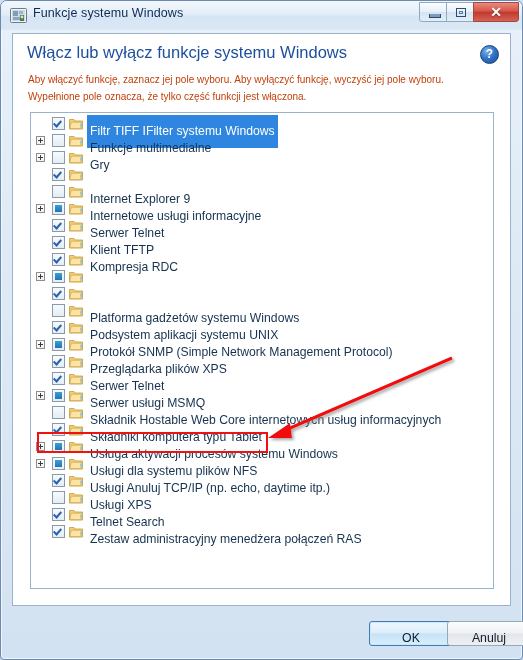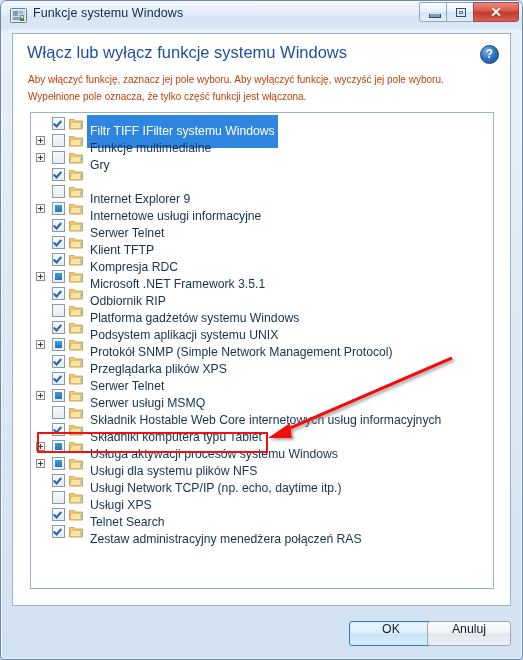--- a/index.html
+++ b/index.html
@@ -258,24 +258,25 @@
   
   .btn {
     position: absolute;
     width: 84px;
     height: 25px;
     box-sizing: border-box;
     font-size: 12.3px;
     color: #0f1c2b;
     border-radius: 3px;
     display: flex;
-    align-items: flex-start;
+    align-items: flex-end;
     justify-content: center;
     border: 1px solid #9aa7b4;
     background: linear-gradient(to bottom, #fbfcfd 0%, #f0f2f4 46%, #e2e6ea 52%, #edf0f3 100%);
+    margin-left: 20px;
   }
   .btn.default {
     border: 1px solid #3c7fb1;
     box-shadow: inset 0 0 0 1px #d0e6f8;
     background: linear-gradient(to bottom, #eef7fd 0%, #ddeefb 46%, #c5e3f8 52%, #dbeefb 100%);
   }
   #btn-ok { left: 348px; top: 620px; }
   #btn-cancel { left: 426px; top: 620px; }
 
   
@@ -420,30 +421,28 @@
               <div class="rowlabel">Kompresja RDC</div>
             </div>
             <div class="row">
               <div class="expander"></div>
               <div class="cb partial"></div>
               <svg class="folder" viewBox="0 0 14 13">
                 <path d="M0.5 2.5 L5 2.5 L6.2 4 L13.5 4 L13.5 12 L0.5 12 Z" fill="#f3cd76" stroke="#c69a3e" stroke-width="0.8"></path>
                 <path d="M2.2 5.2 L13.2 5.2 L11.6 11.6 L0.8 11.6 Z" fill="#fbe4a4" stroke="#cfa94c" stroke-width="0.7"></path>
                 <rect x="11.3" y="6.6" width="1.7" height="3" fill="#7ec6e8"></rect>
               </svg>
-              <div class="rowlabel">Microsoft .NET Framework 3.5.1</div>
-            </div>
-            <div class="row">
-              <div class="cb checked"></div>
-              <svg class="folder" viewBox="0 0 14 13">
-                <path d="M0.5 2.5 L5 2.5 L6.2 4 L13.5 4 L13.5 12 L0.5 12 Z" fill="#f3cd76" stroke="#c69a3e" stroke-width="0.8"></path>
-                <path d="M2.2 5.2 L13.2 5.2 L11.6 11.6 L0.8 11.6 Z" fill="#fbe4a4" stroke="#cfa94c" stroke-width="0.7"></path>
-                <rect x="11.3" y="6.6" width="1.7" height="3" fill="#7ec6e8"></rect>
-              </svg>
-              <div class="rowlabel">Odbiornik RIP</div>
+            </div>
+            <div class="row">
+              <div class="cb checked"></div>
+              <svg class="folder" viewBox="0 0 14 13">
+                <path d="M0.5 2.5 L5 2.5 L6.2 4 L13.5 4 L13.5 12 L0.5 12 Z" fill="#f3cd76" stroke="#c69a3e" stroke-width="0.8"></path>
+                <path d="M2.2 5.2 L13.2 5.2 L11.6 11.6 L0.8 11.6 Z" fill="#fbe4a4" stroke="#cfa94c" stroke-width="0.7"></path>
+                <rect x="11.3" y="6.6" width="1.7" height="3" fill="#7ec6e8"></rect>
+              </svg>
             </div>
             <div class="row">
               <div class="cb"></div>
               <svg class="folder" viewBox="0 0 14 13">
                 <path d="M0.5 2.5 L5 2.5 L6.2 4 L13.5 4 L13.5 12 L0.5 12 Z" fill="#f3cd76" stroke="#c69a3e" stroke-width="0.8"></path>
                 <path d="M2.2 5.2 L13.2 5.2 L11.6 11.6 L0.8 11.6 Z" fill="#fbe4a4" stroke="#cfa94c" stroke-width="0.7"></path>
                 <rect x="11.3" y="6.6" width="1.7" height="3" fill="#7ec6e8"></rect>
               </svg>
               <div class="rowlabel">Platforma gadżetów systemu Windows</div>
             </div>
@@ -532,21 +531,21 @@
               </svg>
               <div class="rowlabel">Usługi dla systemu plików NFS</div>
             </div>
             <div class="row">
               <div class="cb checked"></div>
               <svg class="folder" viewBox="0 0 14 13">
                 <path d="M0.5 2.5 L5 2.5 L6.2 4 L13.5 4 L13.5 12 L0.5 12 Z" fill="#f3cd76" stroke="#c69a3e" stroke-width="0.8"></path>
                 <path d="M2.2 5.2 L13.2 5.2 L11.6 11.6 L0.8 11.6 Z" fill="#fbe4a4" stroke="#cfa94c" stroke-width="0.7"></path>
                 <rect x="11.3" y="6.6" width="1.7" height="3" fill="#7ec6e8"></rect>
               </svg>
-              <div class="rowlabel">Usługi Network TCP/IP (np. echo, daytime itp.)</div>
+              <div class="rowlabel">Usługi Anuluj TCP/IP (np. echo, daytime itp.)</div>
             </div>
             <div class="row">
               <div class="cb"></div>
               <svg class="folder" viewBox="0 0 14 13">
                 <path d="M0.5 2.5 L5 2.5 L6.2 4 L13.5 4 L13.5 12 L0.5 12 Z" fill="#f3cd76" stroke="#c69a3e" stroke-width="0.8"></path>
                 <path d="M2.2 5.2 L13.2 5.2 L11.6 11.6 L0.8 11.6 Z" fill="#fbe4a4" stroke="#cfa94c" stroke-width="0.7"></path>
                 <rect x="11.3" y="6.6" width="1.7" height="3" fill="#7ec6e8"></rect>
               </svg>
               <div class="rowlabel">Usługi XPS</div>
             </div>

